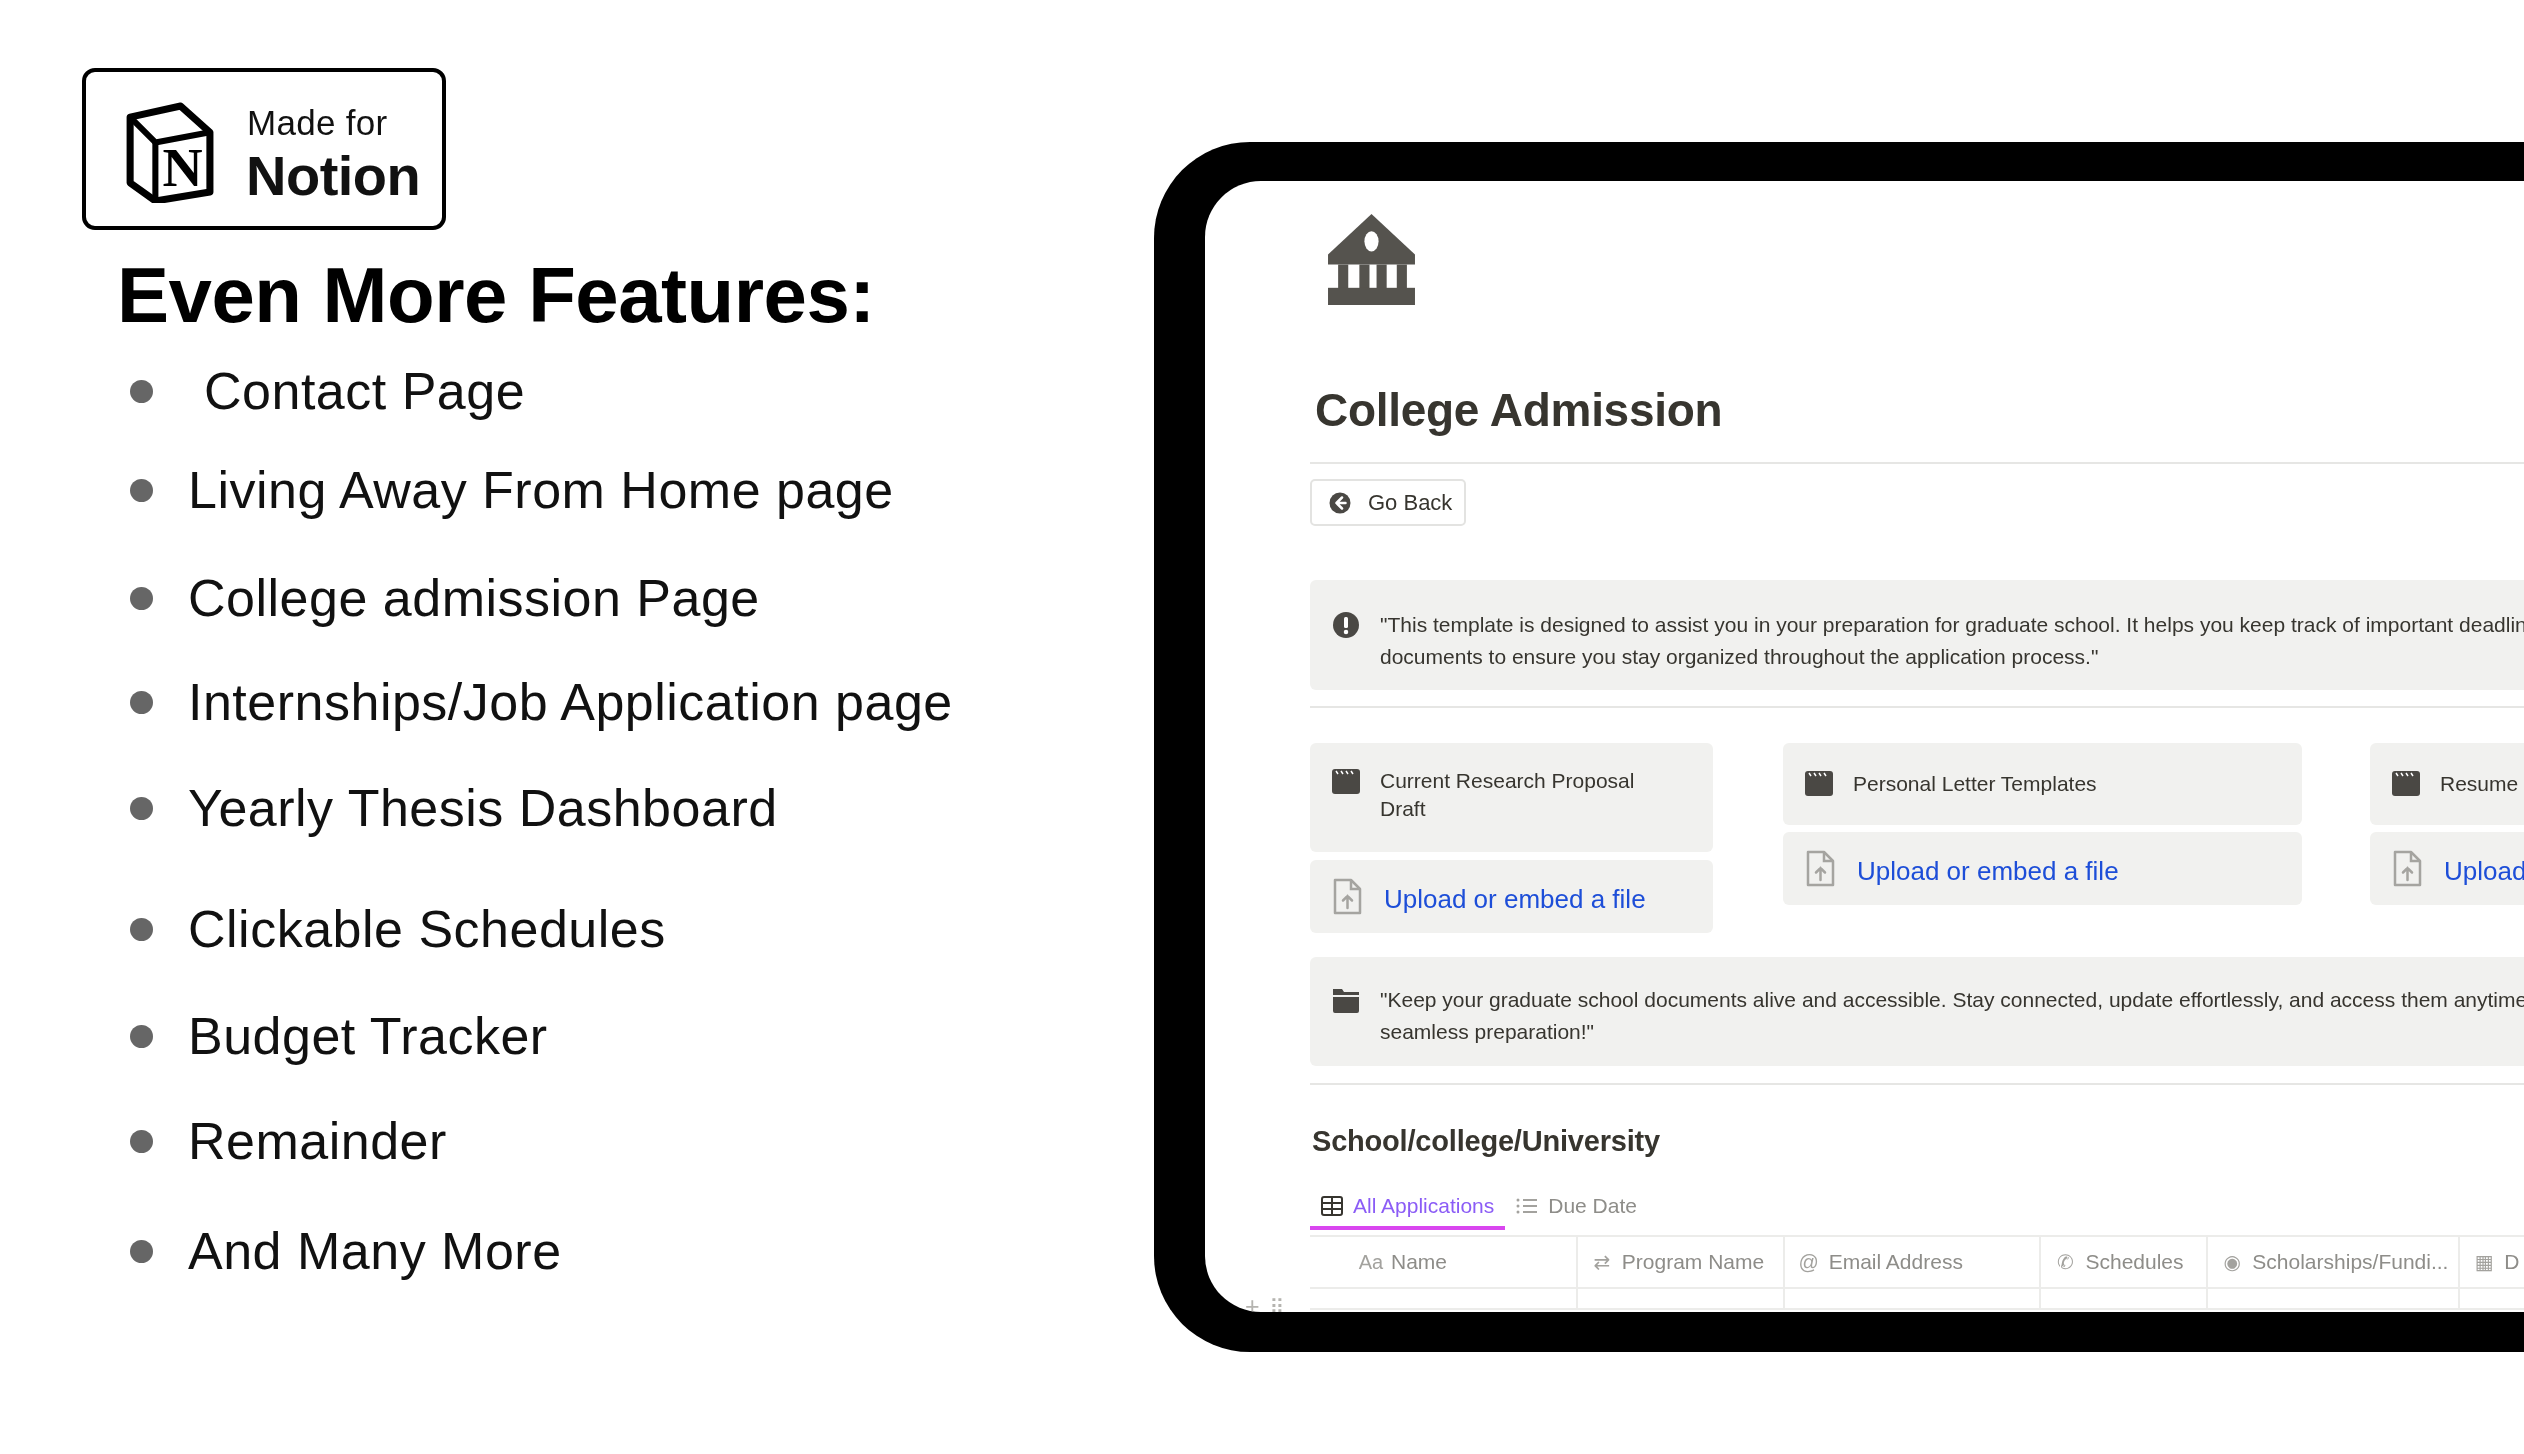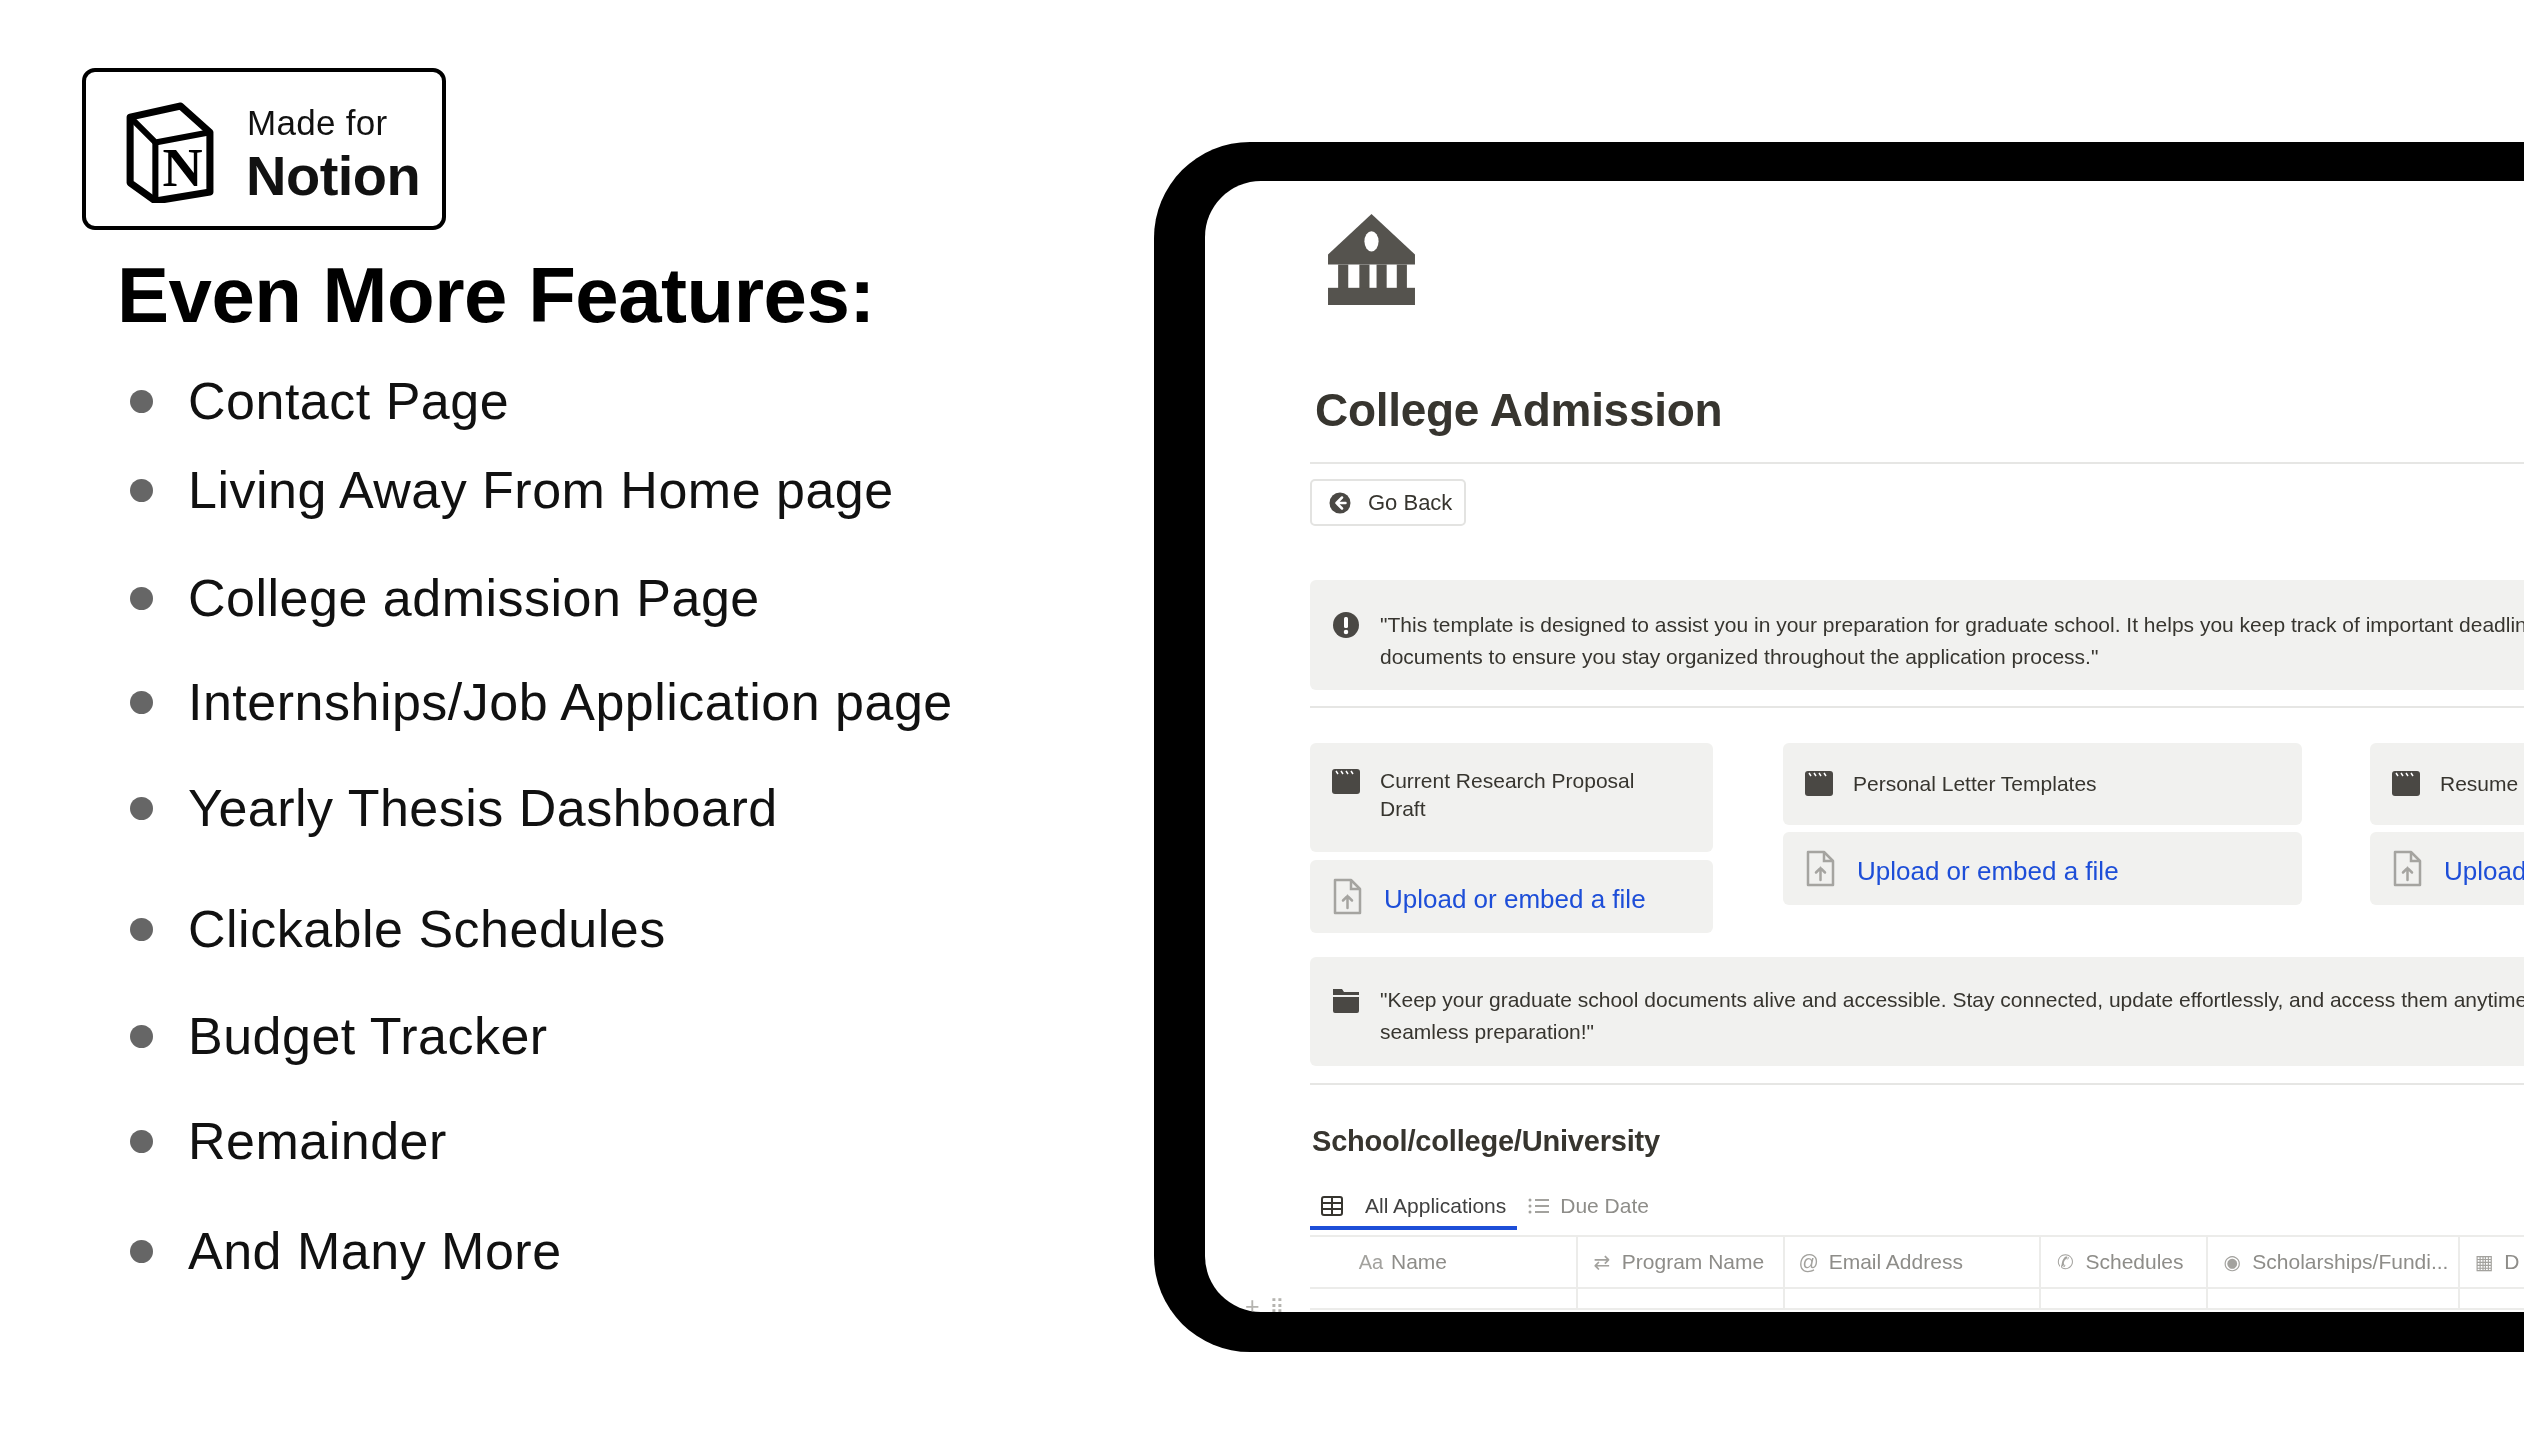--- a/index.html
+++ b/index.html
@@ -43,21 +43,21 @@
   .card { position:absolute; background:#f1f1ef; border-radius:6px; box-sizing:border-box; }
   .card .ic { position:absolute; left:22px; width:28px; height:25px; }
   .card .lbl { position:absolute; left:70px; font-size:21px; line-height:31px; color:#37352f; white-space:nowrap; }
   .upload { position:absolute; background:#f1f1ef; border-radius:6px; box-sizing:border-box; }
   .upload .ic { position:absolute; left:22px; width:30px; height:37px; }
   .upload .lbl { position:absolute; left:74px; font-size:26px; color:#1d4ed8; white-space:nowrap; }
 
   .section-title { position:absolute; left:107px; top:944px; font-size:29px; font-weight:bold; color:#37352f; white-space:nowrap; letter-spacing:-0.2px; }
   .tabs { position:absolute; left:105px; top:1005px; height:45px; display:flex; }
   .tab { display:flex; align-items:center; padding:0 11px; height:40px; font-size:21px; color:#8e8d89; white-space:nowrap; }
-  .tab.active { color:#404040; border-bottom:4px solid #1d4ed8;gap:12px; }
+  .tab.active { color:#8b5cf6; border-bottom:4px solid #d946ef; }
   .tab .ic { width:22px; height:20px; margin-right:10px; }
 
   .thead { position:absolute; left:105px; top:1054px; width:1313px; height:50px; border-top:2px solid #ececea; border-bottom:2px solid #ececea; display:flex; }
   .th { height:100%; border-right:2px solid #ececea; display:flex; align-items:center; padding-left:13px; font-size:21px; color:#8e8d89; white-space:nowrap; box-sizing:border-box; }
   .th .ic { width:22px; height:22px; margin-right:9px; color:#a3a29e; font-size:20px; display:flex; align-items:center; justify-content:center; }
   .trow { position:absolute; left:105px; top:1107px; width:1313px; height:20px; border-bottom:2px solid #ececea; display:flex; }
   .trow .td { height:100%; border-right:2px solid #ececea; box-sizing:border-box; }
   .rowhandle { position:absolute; left:40px; top:1111px; display:flex; align-items:center; gap:10px; color:#b5b4b0; font-size:25px; }
 </style>
 </head>
@@ -70,21 +70,21 @@
     <line x1="70" y1="80" x2="70" y2="196" stroke="#000" stroke-width="12"></line>
     <text x="124" y="166" font-family="Liberation Serif, DejaVu Serif, serif" font-weight="bold" font-size="110" text-anchor="middle" fill="#000">N</text>
   </svg>
   <div class="made">Made for</div>
   <div class="notion">Notion</div>
 </div>
 
 <div class="headline">Even More Features:</div>
 
 <ul class="features" id="feature-list">
-    <li class="feat" style="top: 371px;">
+    <li class="feat" style="top: 361px; gap: 16px;">
       <span class="dot"></span>
       <span class="txt">Contact Page</span>
     </li>
     <li class="feat" style="top: 460px;">
       <span class="dot"></span>
       <span class="txt">Living Away From Home page</span>
     </li>
     <li class="feat" style="top: 568px;">
       <span class="dot"></span>
       <span class="txt">College admission Page</span>

